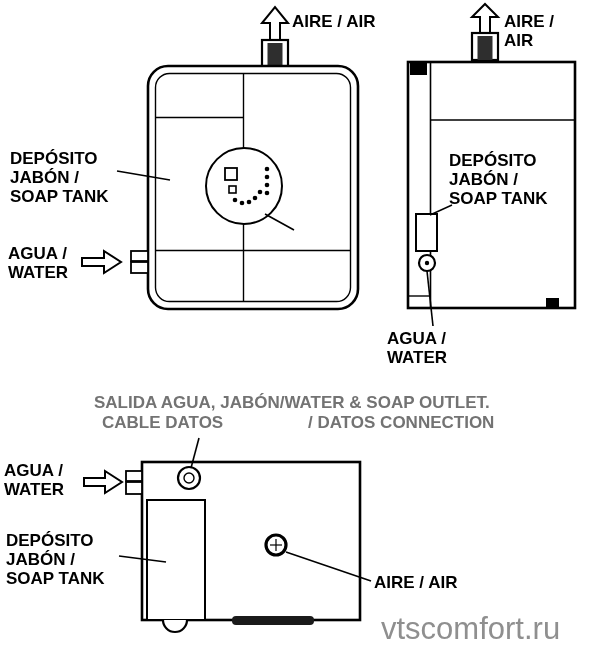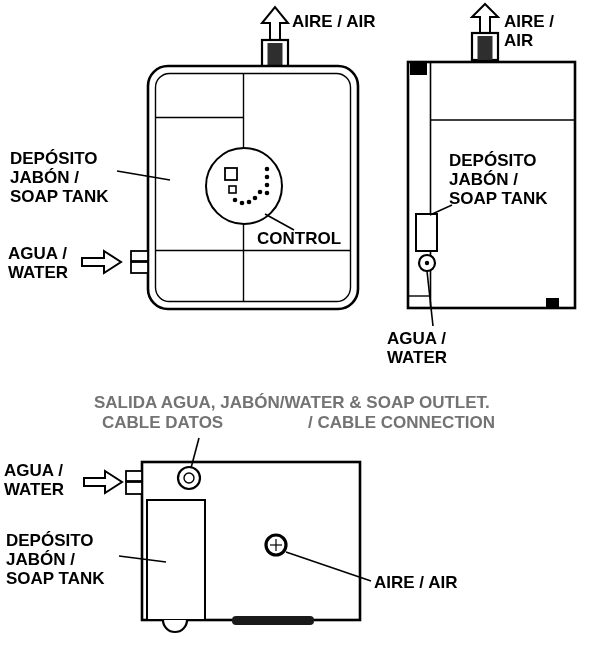--- a/index.html
+++ b/index.html
@@ -99,33 +99,33 @@
   </svg>
 
   <div class="label" style="left:292px;top:12px;">AIRE / AIR</div>
   <div class="label" style="left:504px;top:12px;">AIRE / AIR</div>
 
   <div class="label" style="left:10px;top:149px;">DEPÓSITO
 JABÓN /
 SOAP TANK</div>
   <div class="label" style="left:8px;top:244px;">AGUA /
 WATER</div>
-  <div class="label" style="left:257px;top:229px;">CONTROL</div>
 
   <div class="label" style="left:449px;top:151px;">DEPÓSITO
 JABÓN /
 SOAP TANK</div>
   <div class="label" style="left:387px;top:329px;">AGUA /
 WATER</div>
 
   <div class="outlet">
     <div>SALIDA AGUA, JABÓN/WATER &amp; SOAP OUTLET.</div>
-    <div><span class="ol2-left">CABLE DATOS</span><span>/ CABLE CONNECTION</span></div>
+    <div><span class="ol2-left">CABLE DATOS</span><span>/ DATOS CONNECTION</span></div>
   </div>
 
   <div class="label" style="left:4px;top:461px;">AGUA /
 WATER</div>
   <div class="label" style="left:6px;top:531px;">DEPÓSITO
 JABÓN /
 SOAP TANK</div>
   <div class="label" style="left:374px;top:573px;">AIRE / AIR</div>
 
+  <div class="watermark">vtscomfort.ru</div>
 </div>
 
 </body></html>

